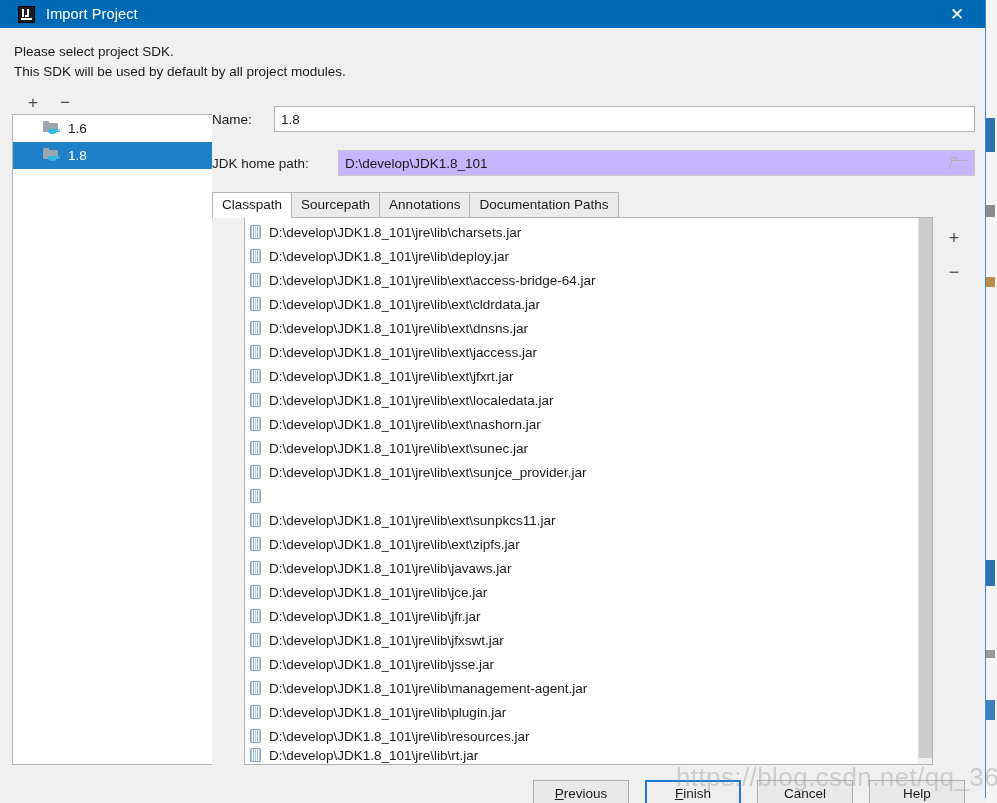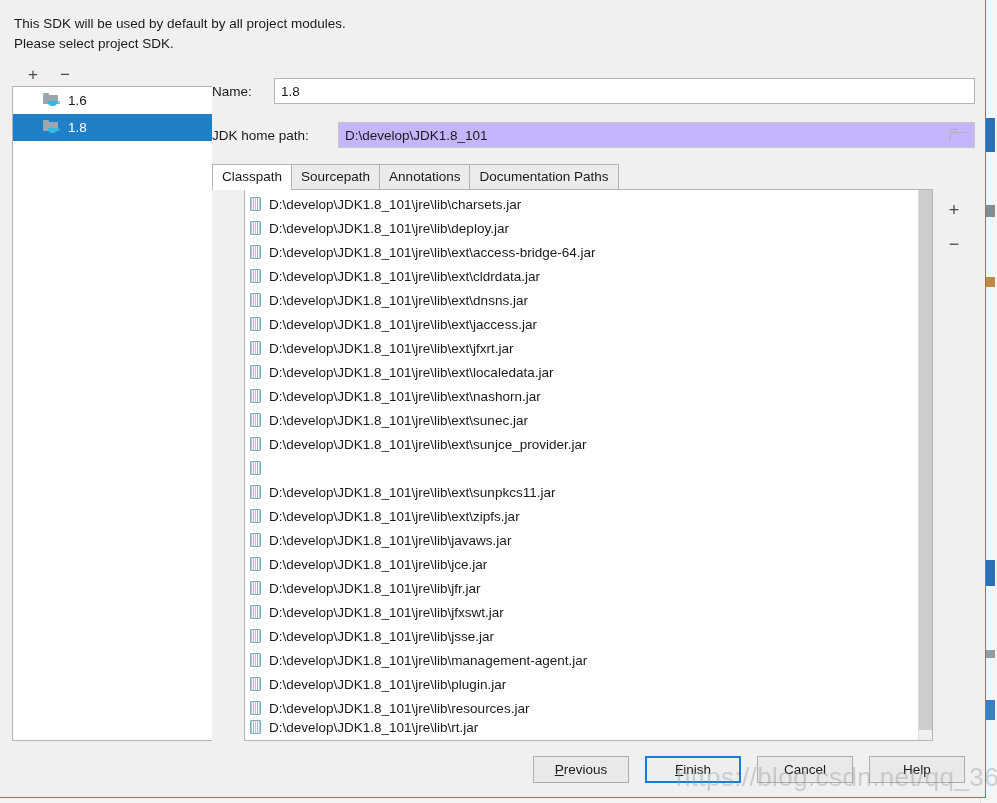--- a/index.html
+++ b/index.html
@@ -458,26 +458,36 @@
       <div class="bg-fleck" style="top:205px;height:12px;background:#8a8a8a;"></div>
       <div class="bg-fleck" style="top:277px;height:10px;background:#b98a4a;"></div>
       <div class="bg-fleck" style="top:560px;height:26px;background:#2c6fb5;"></div>
       <div class="bg-fleck" style="top:650px;height:8px;background:#9a9a9a;"></div>
       <div class="bg-fleck" style="top:700px;height:20px;background:#3d7fbe;"></div>
     </div>
   </div>
 
   <div class="dialog">
 
+    <div class="titlebar">
+      <div class="app-icon">
+        <div class="bar1"></div>
+        <div class="bar2"></div>
+        <div class="bar3"></div>
+        <div class="base"></div>
+      </div>
+      <div class="title-text">Import Project</div>
+      <div class="close-btn">✕</div>
+    </div>
 
     <div class="dlg-body">
 
       <div class="instructions">
+        <div>Please select project SDK.</div>
         <div>This SDK will be used by default by all project modules.</div>
-        <div>Please select project SDK.</div>
       </div>
 
       <div class="content-row">
 
         <div class="left-panel">
           <div class="lp-toolbar">
             <div class="tb-icon">+</div>
             <div class="tb-icon">−</div>
           </div>
           <div class="sdk-list">

